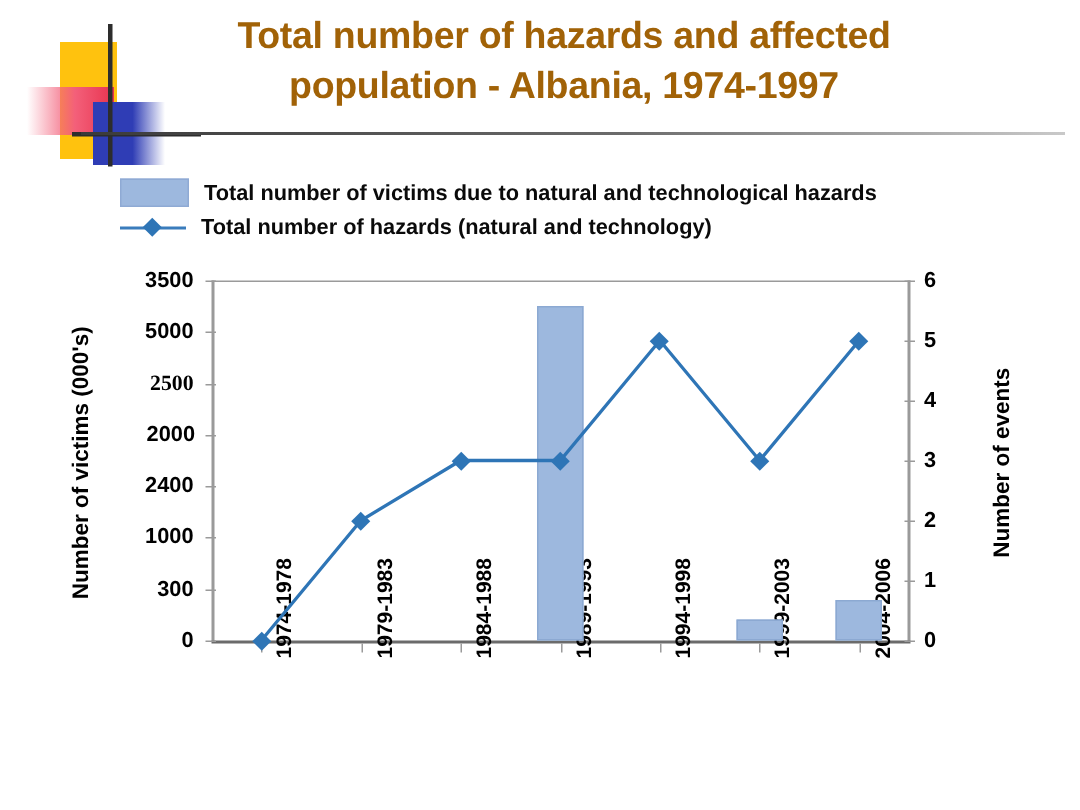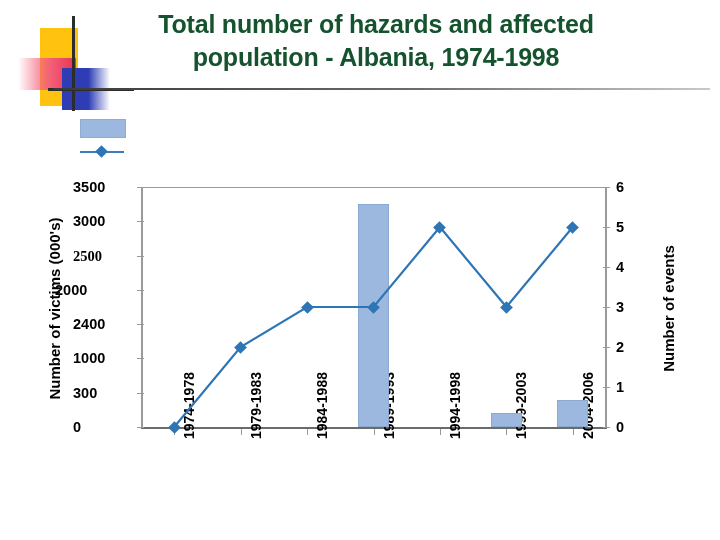--- a/index.html
+++ b/index.html
@@ -34,21 +34,21 @@
   }
   #logo .bar-h {
     position: absolute; left: 34px; top: 72px; width: 86px; height: 3px;
     background: #2d2d2d;
   }
 
   
   #title {
     position: absolute; left: 96px; top: 8px; width: 560px;
     text-align: center;
-    color: #14532d;
+    color: #a16207;
     font-size: 25px;
     font-weight: bold;
     line-height: 1.32;
     letter-spacing: -0.2px;
   }
   #title-rule {
     position: absolute; left: 54px; top: 88px; width: 656px; height: 2px;
     background: linear-gradient(90deg, #3a3a3a 0%, #6b6b6b 55%, #c9c9c9 100%);
   }
 
@@ -92,21 +92,21 @@
   #ylabel-right {
     left: 538px; top: 300px; width: 260px; text-align: center;
     transform: rotate(-90deg); transform-origin: center center;
   }
 
   .tick-label {
     position: absolute;
     font-size: 14.5px; font-weight: bold; color: #000;
     line-height: 1;
   }
-  .tick-label.left  { width: 56px; text-align: left; }
+  .tick-label.left  { width: 56px; text-align: right; }
   .tick-label.right { width: 30px; text-align: left; }
 
   .tick-mark { position: absolute; background: #9a9a9a; height: 1px; width: 7px; }
 
   .axis-line { position: absolute; background: #9a9a9a; }
 
   .cat-label {
     position: absolute;
     font-size: 14px; font-weight: bold; color: #000;
     white-space: nowrap;
@@ -135,33 +135,35 @@
 <div id="logo">
   <div class="sq-yellow"></div>
   <div class="sq-red"></div>
   <div class="sq-blue"></div>
   <div class="bar-v"></div>
   <div class="bar-h"></div>
 </div>
 
 <div id="title">
   <div>Total number of hazards and affected</div>
-  <div>population - Albania, 1974-1998</div>
+  <div>population - Albania, 1974-1997</div>
 </div>
 <div id="title-rule"></div>
 
 <div id="legend">
   <div class="legend-row">
     <span class="legend-swatch"></span>
+    <span class="legend-label">Total number of victims due to natural and technological hazards</span>
   </div>
   <div class="legend-row">
     <span class="legend-linemark">
       <span class="lm-line"></span>
         <span class="lm-dia"></span>
     </span>
+    <span class="legend-label">Total number of hazards (natural and technology)</span>
   </div>
 </div>
 
 <div id="chart">
 
   <div class="axis-title" id="ylabel-left">Number of victims (000's)</div>
   <div class="axis-title" id="ylabel-right">Number of events</div>
 
   <div id="plot-bg" style="left:141px; top:187px; width:465px; height:240px;"></div>
   <div class="axis-line" style="left:141px; top:187px; width:466px; height:1px;"></div>
@@ -172,25 +174,25 @@
   <div id="ticks-left">
       <div class="tick-mark" style="left: 137px; top: 427px;"></div>
       <div class="tick-label left" style="left: 73px; top: 420px;">0</div>
       <div class="tick-mark" style="left: 137px; top: 393px;"></div>
       <div class="tick-label left" style="left: 73px; top: 385.714px;">300</div>
       <div class="tick-mark" style="left: 137px; top: 358px;"></div>
       <div class="tick-label left" style="left: 73px; top: 351.429px;">1000</div>
       <div class="tick-mark" style="left: 137px; top: 324px;"></div>
       <div class="tick-label left" style="left: 73px; top: 317.143px;">2400</div>
       <div class="tick-mark" style="left: 137px; top: 290px;"></div>
-      <div class="tick-label left" style="left: 55px; top: 282.857px;">2000</div>
+      <div class="tick-label left" style="left: 74px; top: 282.857px;">2000</div>
       <div class="tick-mark" style="left: 137px; top: 256px;"></div>
       <div class="tick-label left" style="left: 73px; top: 248.571px; font-family: Liberation Serif, serif;">2500</div>
       <div class="tick-mark" style="left: 137px; top: 221px;"></div>
-      <div class="tick-label left" style="left: 73px; top: 214.286px;">3000</div>
+      <div class="tick-label left" style="left: 73px; top: 214.286px;">5000</div>
       <div class="tick-mark" style="left: 137px; top: 187px;"></div>
       <div class="tick-label left" style="left: 73px; top: 180px;">3500</div>
     </div>
   <div id="ticks-right">
       <div class="tick-mark" style="left: 603px; top: 427px;"></div>
       <div class="tick-label right" style="left: 616px; top: 420px;">0</div>
       <div class="tick-mark" style="left: 603px; top: 387px;"></div>
       <div class="tick-label right" style="left: 616px; top: 380px;">1</div>
       <div class="tick-mark" style="left: 603px; top: 347px;"></div>
       <div class="tick-label right" style="left: 616px; top: 340px;">2</div>

